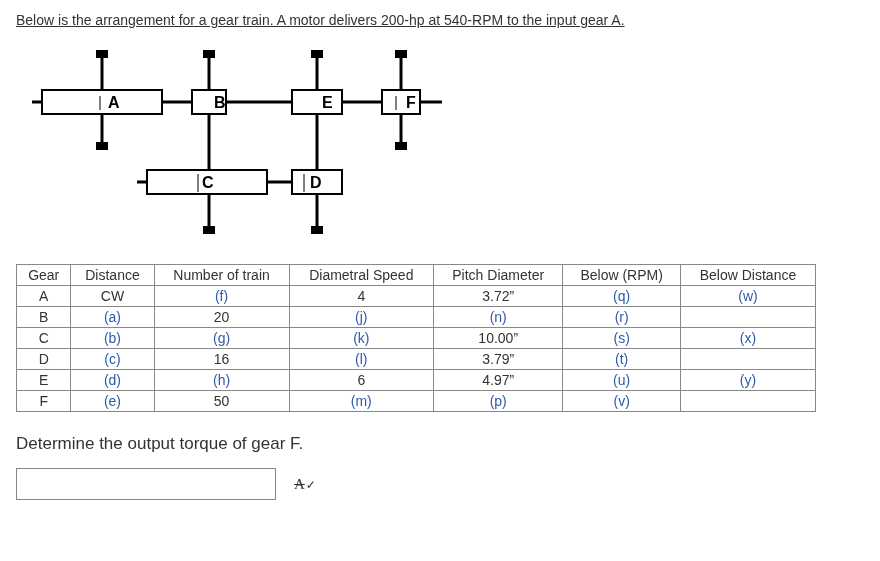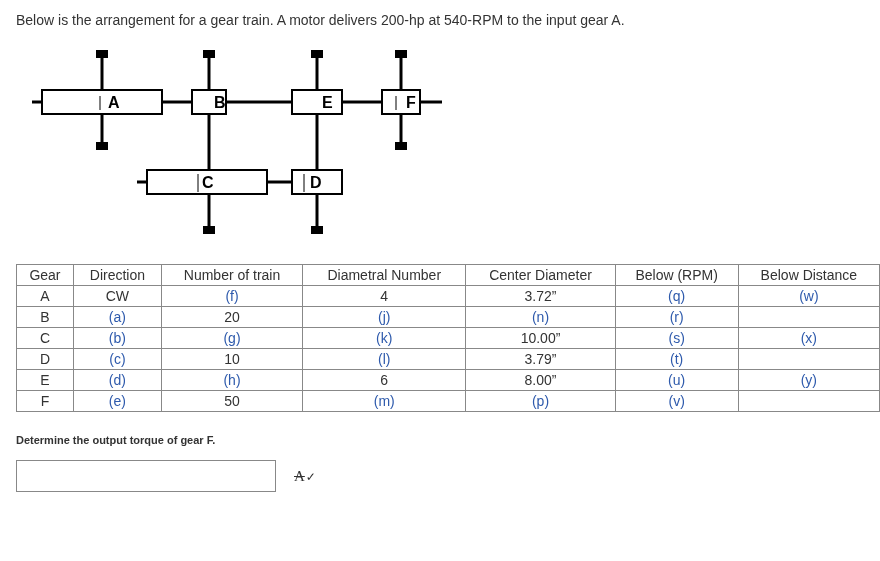--- a/index.html
+++ b/index.html
@@ -8,47 +8,47 @@
       padding: 12px 16px;
       font-family: Arial, Helvetica, sans-serif;
       font-size: 14px;
       color: #333;
       width: 880px;
       background: #fff;
     }
     .problem-text {
       margin-bottom: 14px;
       font-size: 14px;
+      text-decoration: underline;
     }
     .diagram {
       margin: 10px 0 22px 6px;
     }
     .diagram svg { display:block; }
     table.data {
       border-collapse: collapse;
-      width: 864px;
+      width: 800px;
       margin-top: 6px;
     }
     table.data th, table.data td {
       border: 1px solid #888;
       padding: 2px 6px;
       text-align: center;
       font-size: 14px;
       font-weight: normal;
       white-space: nowrap;
     }
     table.data th {
       font-weight: normal;
     }
     .blue { color: #2E5AAC; }
     .question {
       margin-top: 22px;
       margin-bottom: 14px;
-      font-size: 11px;
-      font-weight: bold;
+      font-size: 17px;
     }
     .answer-row {
       display: flex;
       align-items: center;
       gap: 18px;
     }
     .answer-input {
       width: 260px;
       height: 32px;
       border: 1px solid #888;
@@ -130,24 +130,24 @@
     <line x1="176" y1="132" x2="176" y2="150" stroke="#000" stroke-width="1"></line>
     <line x1="282" y1="132" x2="282" y2="150" stroke="#000" stroke-width="1"></line>
     <line x1="374" y1="54" x2="374" y2="68" stroke="#000" stroke-width="1"></line>
   </svg>
 </div>
 
 <table class="data">
   <thead>
     <tr>
       <th>Gear</th>
-      <th>Direction</th>
+      <th>Distance</th>
       <th>Number of train</th>
-      <th>Diametral Number</th>
-      <th>Center Diameter</th>
+      <th>Diametral Speed</th>
+      <th>Pitch Diameter</th>
       <th>Below (RPM)</th>
       <th>Below Distance</th>
     </tr>
   </thead>
   <tbody id="tbody">
       <tr>
         <td>A</td>
         <td>CW</td>
         <td class="blue">(f)</td>
         <td>4</td>
@@ -169,32 +169,32 @@
         <td class="blue">(b)</td>
         <td class="blue">(g)</td>
         <td class="blue">(k)</td>
         <td>10.00”</td>
         <td class="blue">(s)</td>
         <td class="blue">(x)</td>
       </tr>
       <tr>
         <td>D</td>
         <td class="blue">(c)</td>
-        <td>10</td>
+        <td>16</td>
         <td class="blue">(l)</td>
         <td>3.79”</td>
         <td class="blue">(t)</td>
         <td></td>
       </tr>
       <tr>
         <td>E</td>
         <td class="blue">(d)</td>
         <td class="blue">(h)</td>
         <td>6</td>
-        <td>8.00”</td>
+        <td>4.97”</td>
         <td class="blue">(u)</td>
         <td class="blue">(y)</td>
       </tr>
       <tr>
         <td>F</td>
         <td class="blue">(e)</td>
         <td>50</td>
         <td class="blue">(m)</td>
         <td class="blue">(p)</td>
         <td class="blue">(v)</td>

